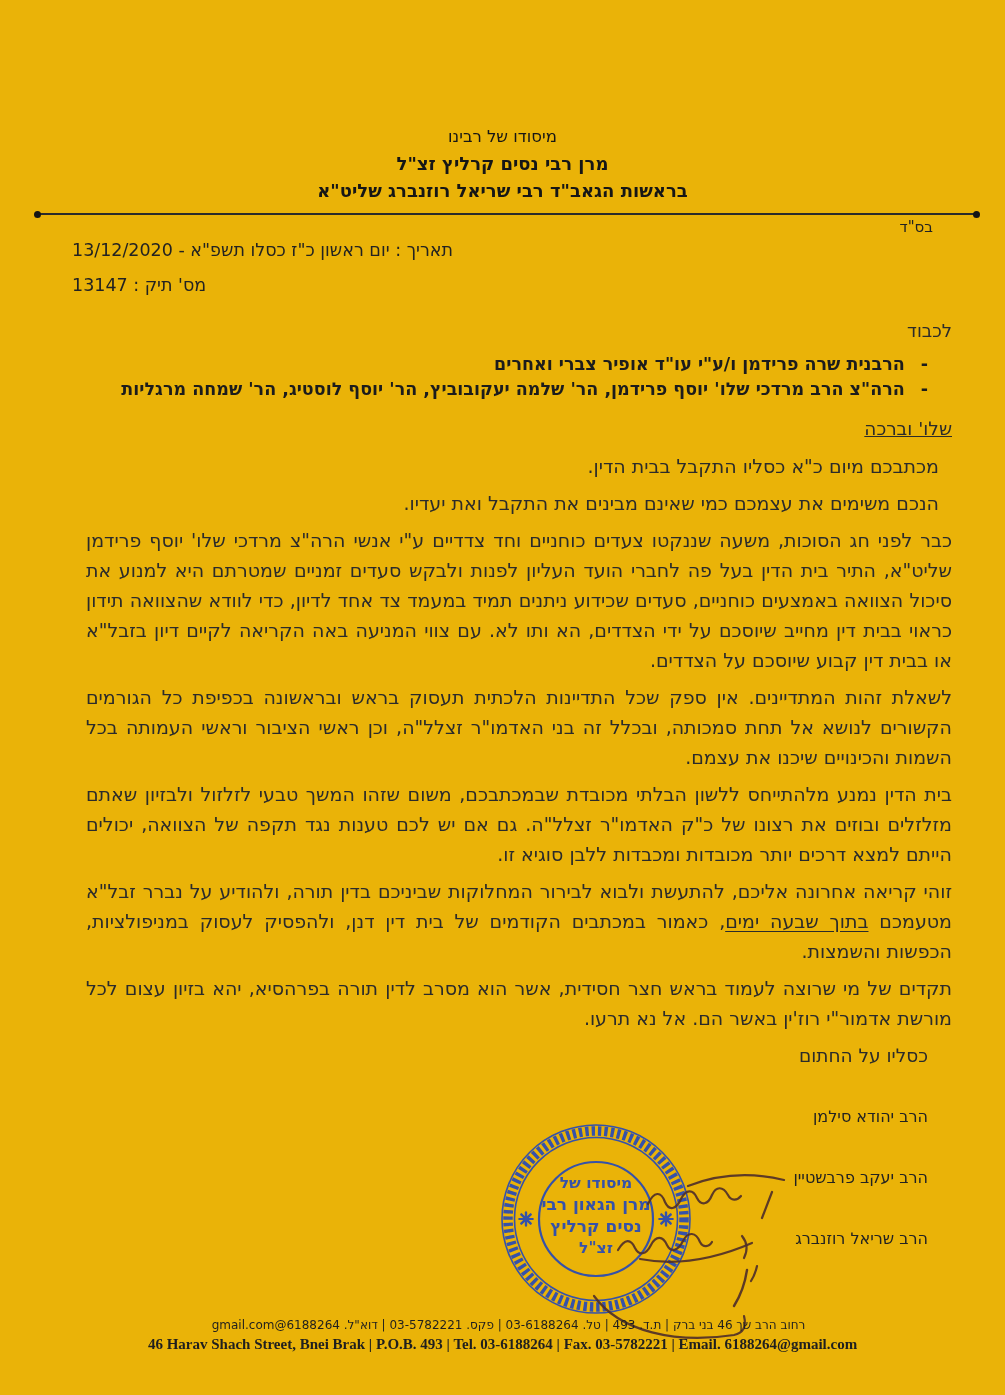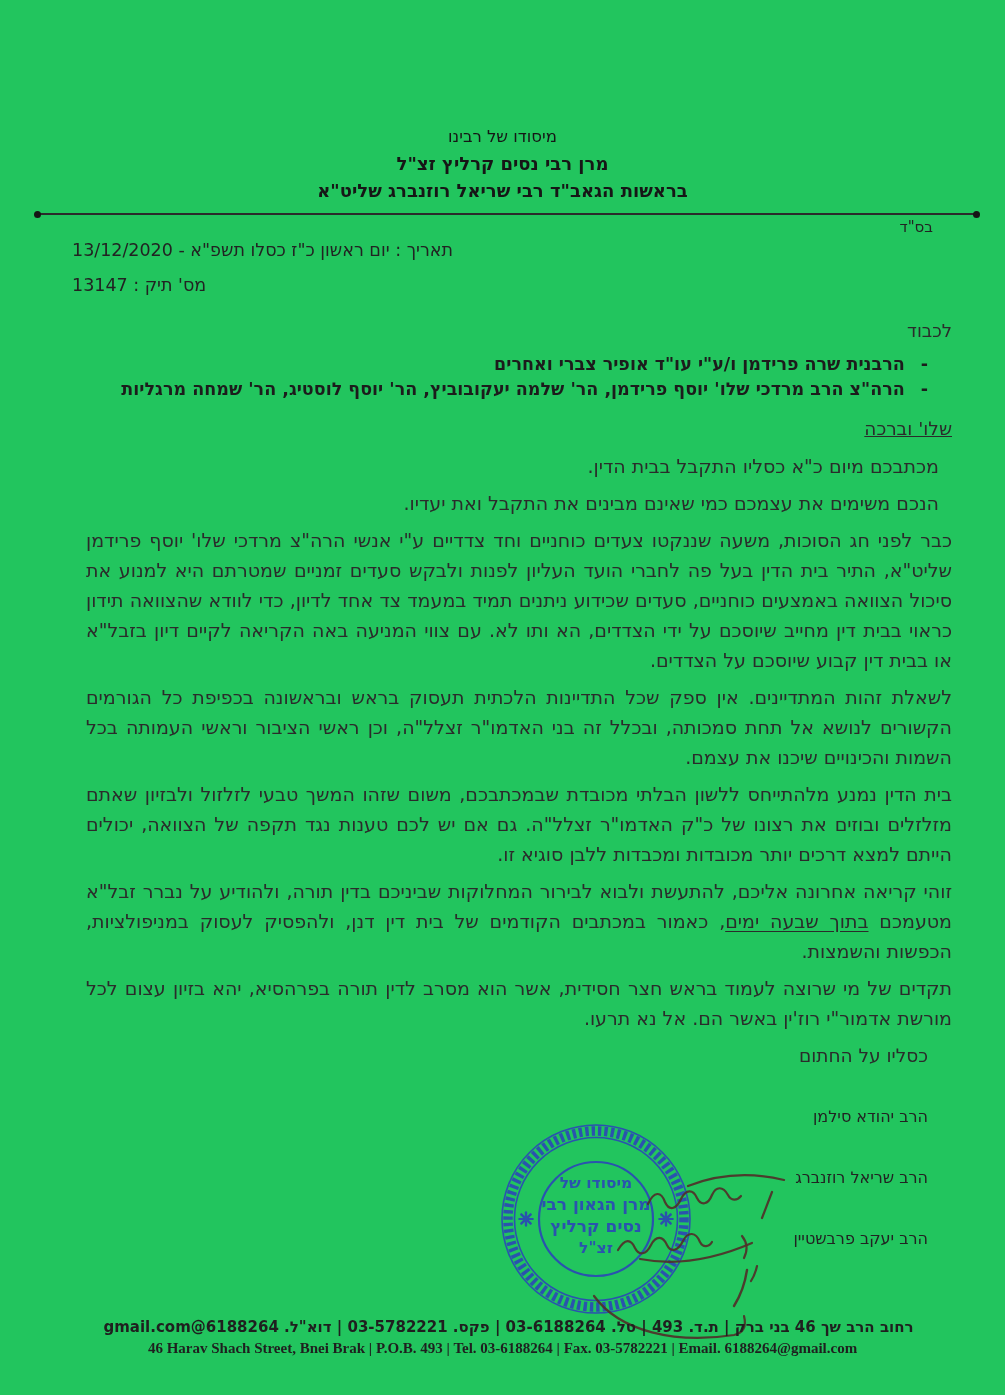--- a/index.html
+++ b/index.html
@@ -1,16 +1,16 @@
 <!DOCTYPE html>
 <html lang="he"><head>
 <meta charset="utf-8">
 <style>
   html,body{margin:0;padding:0;background:#ffffff;}
-  .page{position:relative;width:1005px;height:1395px;background:#22c55e;overflow:hidden;
+  .page{position:relative;width:1005px;height:1395px;background:#eab308;overflow:hidden;
         font-family:"DejaVu Sans",sans-serif;color:#2a2a2a;}
   svg{overflow:visible;}
   .arch-svg{position:absolute;left:0;top:0;}
   .arch-letter{font-family:"DejaVu Sans",sans-serif;font-weight:bold;fill:#0d0d0d;}
   .subs{position:absolute;left:0;right:0;top:123px;text-align:center;line-height:27px;color:#161616;}
   .s1{font-size:16.5px;}
   .s2,.s3{font-size:18px;font-weight:bold;}
   .divider{position:absolute;left:36px;right:27px;top:213px;border-top:2px solid #2b2b2b;height:0;}
   .divider .dot{position:absolute;top:-4.5px;width:7px;height:7px;border-radius:50%;background:#151515;}
   .divider .dot.l{left:-2px;}
@@ -29,21 +29,21 @@
   .u{text-decoration:underline;text-underline-offset:3px;}
   .closing{margin-top:8px;padding-right:24px;font-size:18.5px;text-align:right;}
   .signers{margin-top:4px;padding-right:24px;}
   .signer{font-size:16px;line-height:30px;margin-top:31px;text-align:right;color:#222;}
   .stamp-svg{position:absolute;left:497px;top:1120px;opacity:.94;}
   .stamp-letter{font-family:"DejaVu Sans",sans-serif;font-weight:bold;}
   .stamp-center{font-family:"DejaVu Sans",sans-serif;font-weight:bold;text-anchor:middle;}
   .sig-svg{position:absolute;left:0;top:1100px;pointer-events:none;}
   .ink{fill:none;stroke-linecap:round;stroke-linejoin:round;opacity:.92;}
   .footer{position:absolute;left:0;right:0;top:1318px;text-align:center;color:#1f1f1f;}
-  .footer .he{direction:rtl;font-size:15px;font-weight:700;padding-left:12px;}
+  .footer .he{direction:rtl;font-size:12px;font-weight:400;padding-left:12px;}
   .footer .en{direction:ltr;font-family:"Liberation Serif","DejaVu Serif",serif;font-weight:bold;font-size:15px;margin-top:4px;}
 </style>
 </head>
 <body>
 
 <div class="page">
 
   <svg class="arch-svg" width="1005" height="230" id="arch">
       <text x="277.3" y="178.4" transform="rotate(-43.3 277.3 178.4)" text-anchor="middle" font-size="45" class="arch-letter"></text>
       <text x="301.1" y="158.0" transform="rotate(-37.9 301.1 158.0)" text-anchor="middle" font-size="45" class="arch-letter"></text>
@@ -96,22 +96,22 @@
     <p class="para ind">הנכם משימים את עצמכם כמי שאינם מבינים את התקבל ואת יעדיו.</p>
     <p class="para">כבר לפני חג הסוכות, משעה שננקטו צעדים כוחניים וחד צדדיים ע"י אנשי הרה"צ מרדכי שלו' יוסף פרידמן שליט"א, התיר בית הדין בעל פה לחברי הועד העליון לפנות ולבקש סעדים זמניים שמטרתם היא למנוע את סיכול הצוואה באמצעים כוחניים, סעדים שכידוע ניתנים תמיד במעמד צד אחד לדיון, כדי לוודא שהצוואה תידון כראוי בבית דין מחייב שיוסכם על ידי הצדדים, הא ותו לא. עם צווי המניעה באה הקריאה לקיים דיון בזבל"א או בבית דין קבוע שיוסכם על הצדדים.</p>
     <p class="para">לשאלת זהות המתדיינים. אין ספק שכל התדיינות הלכתית תעסוק בראש ובראשונה בכפיפת כל הגורמים הקשורים לנושא אל תחת סמכותה, ובכלל זה בני האדמו"ר זצלל"ה, וכן ראשי הציבור וראשי העמותה בכל השמות והכינויים שיכנו את עצמם.</p>
     <p class="para">בית הדין נמנע מלהתייחס ללשון הבלתי מכובדת שבמכתבכם, משום שזהו המשך טבעי לזלזול ולבזיון שאתם מזלזלים ובוזים את רצונו של כ"ק האדמו"ר זצלל"ה. גם אם יש לכם טענות נגד תקפה של הצוואה, יכולים הייתם למצא דרכים יותר מכובדות ומכבדות ללבן סוגיא זו.</p>
     <p class="para"><span>זוהי קריאה אחרונה אליכם, להתעשת ולבוא לבירור המחלוקות שביניכם בדין תורה, ולהודיע על נברר זבל"א מטעמכם </span><span class="u">בתוך שבעה ימים</span><span>, כאמור במכתבים הקודמים של בית דין דנן, ולהפסיק לעסוק במניפולציות, הכפשות והשמצות.</span></p>
     <p class="para">תקדים של מי שרוצה לעמוד בראש חצר חסידית, אשר הוא מסרב לדין תורה בפרהסיא, יהא בזיון עצום לכל מורשת אדמור"י רוז'ין באשר הם. אל נא תרעו.</p>
 
     <div class="closing">כסליו על החתום</div>
     <div class="signers">
       <div class="signer">הרב יהודא סילמן</div>
+      <div class="signer">הרב יעקב פרבשטיין</div>
       <div class="signer">הרב שריאל רוזנברג</div>
-      <div class="signer">הרב יעקב פרבשטיין</div>
     </div>
   </div>
 
   <svg class="stamp-svg" width="198" height="198" id="stamp">
     <circle cx="99" cy="99" r="94" fill="none" stroke-width="1.6" stroke="#2b4cb4"></circle>
     <circle cx="99" cy="99" r="88" fill="none" stroke-width="9.5" stroke-dasharray="3.4 3" stroke="#2b4cb4"></circle>
     <circle cx="99" cy="99" r="81.5" fill="none" stroke-width="1.6" stroke="#2b4cb4"></circle>
     <circle cx="99" cy="99" r="57" fill="none" stroke-width="2.2" stroke="#2b4cb4"></circle>
     <text x="99" y="68" font-size="15.5" class="stamp-center" fill="#2b4cb4">מיסודו של</text>
     <text x="99" y="90" font-size="17" class="stamp-center" fill="#2b4cb4">מרן הגאון רבי</text>

